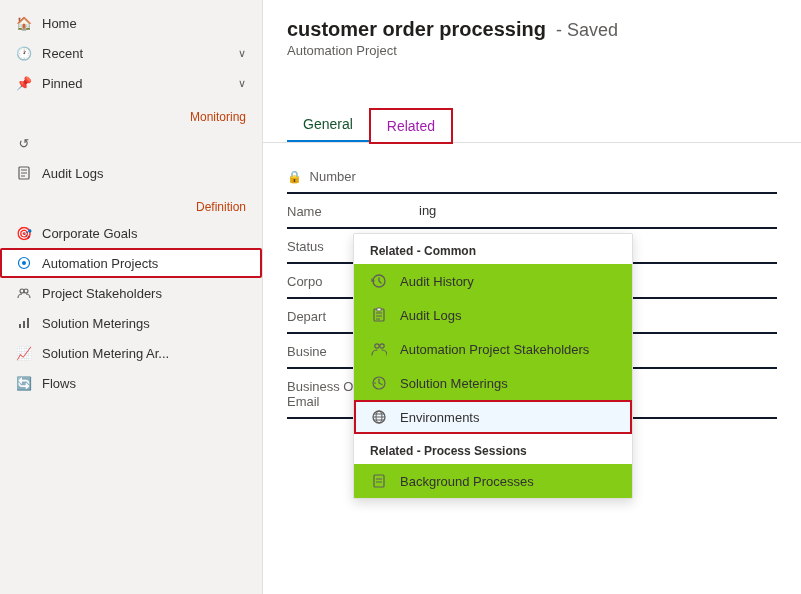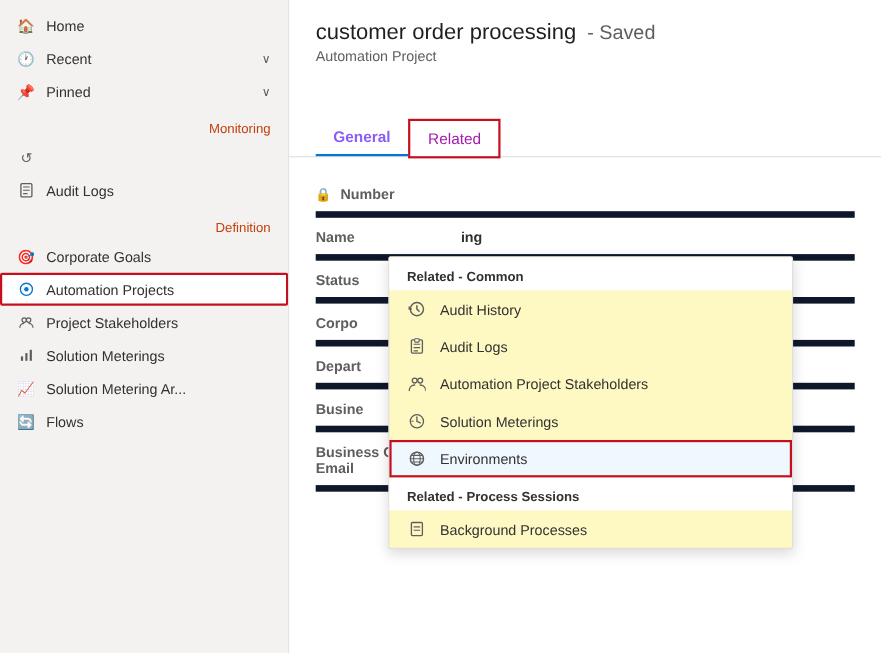--- a/index.html
+++ b/index.html
@@ -67,21 +67,21 @@
       border-bottom: 1px solid #e1dfdd;
     }
     .main-title-row {
       display: flex;
       align-items: baseline;
       gap: 10px;
       margin-bottom: 2px;
     }
     .main-title {
       font-size: 20px;
-      font-weight: 400;
+      font-weight: 700;
       color: #201f1e;
     }
     .main-saved {
       font-size: 18px;
       color: #605e5c;
     }
     .main-subtitle {
       font-size: 13px;
       color: #605e5c;
       margin-bottom: 24px;
@@ -94,45 +94,44 @@
     }
     .tab {
       padding: 8px 16px;
       font-size: 14px;
       cursor: pointer;
       border-bottom: 2px solid transparent;
       color: #323130;
     }
     .tab.active {
       border-bottom: 2px solid #0078d4;
-      color: #8b5cf6;
-      font-weight: 700;
+      color: #14532d;
+      font-weight: 400;
     }
     .tab.highlighted {
       border: 2px solid #c50f1f;
       border-bottom: 2px solid #c50f1f;
       color: #a21caf;
       margin-bottom: -2px;
       margin-top: 26px;
     }
 
     
     .form-area {
       padding: 16px 24px;
       flex: 1;
       overflow-y: auto;
       position: relative;
     }
     .form-row {
       display: flex;
-      align-items: flex-end;
+      align-items: center;
       padding: 8px 0;
-      border-bottom: 6px solid #0f172a;
+      border-bottom: 2px solid #0f172a;
       gap: 12px;
-      font-weight: bold;
     }
     .form-label {
       width: 120px;
       min-width: 120px;
       font-size: 13px;
       color: #605e5c;
       padding-top: 2px;
     }
     .form-value {
       flex: 1;
@@ -140,22 +139,22 @@
       color: #323130;
     }
     .form-value.link { color: #0078d4; cursor: pointer; }
     .lock-icon { color: #605e5c; margin-right: 4px; font-size: 12px; }
 
     
     .dropdown-overlay {
       position: absolute;
       top: 90px;
       left: 90px;
-      width: 368px;
-      background: #fef9c3;
+      width: 280px;
+      background: #84cc16;
       border: 1px solid #e1dfdd;
       box-shadow: 0 4px 12px rgba(0,0,0,0.15);
       z-index: 100;
       border-radius: 2px;
     }
     .dropdown-section-header {
       padding: 10px 16px 6px 16px;
       font-size: 12px;
       font-weight: 700;
       color: #323130;

